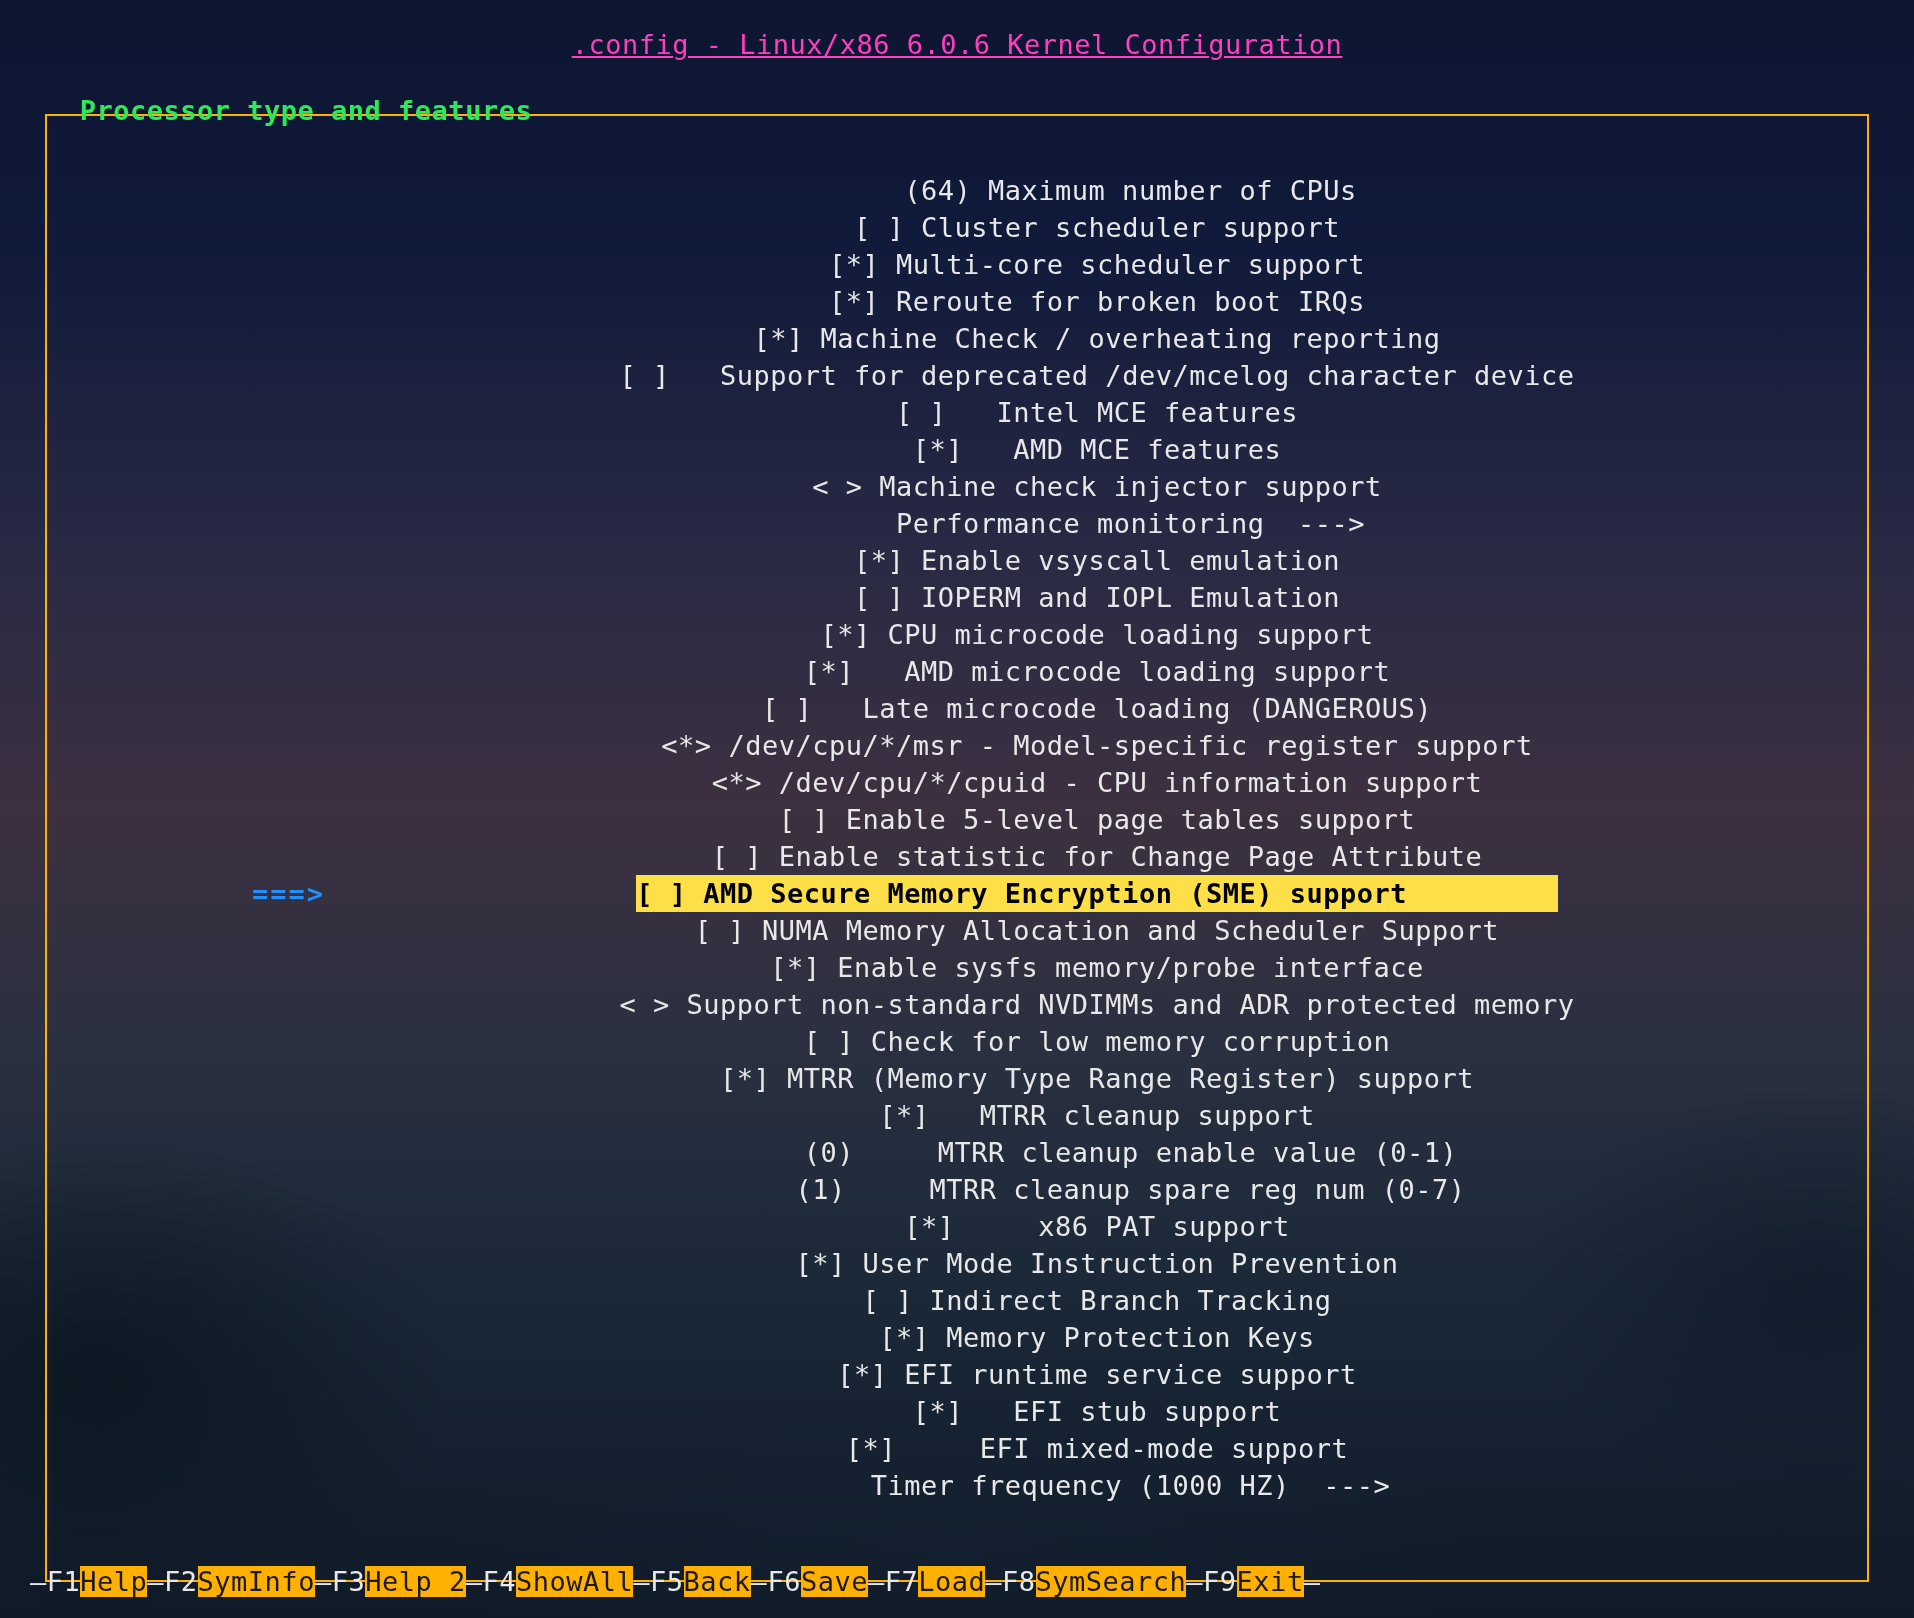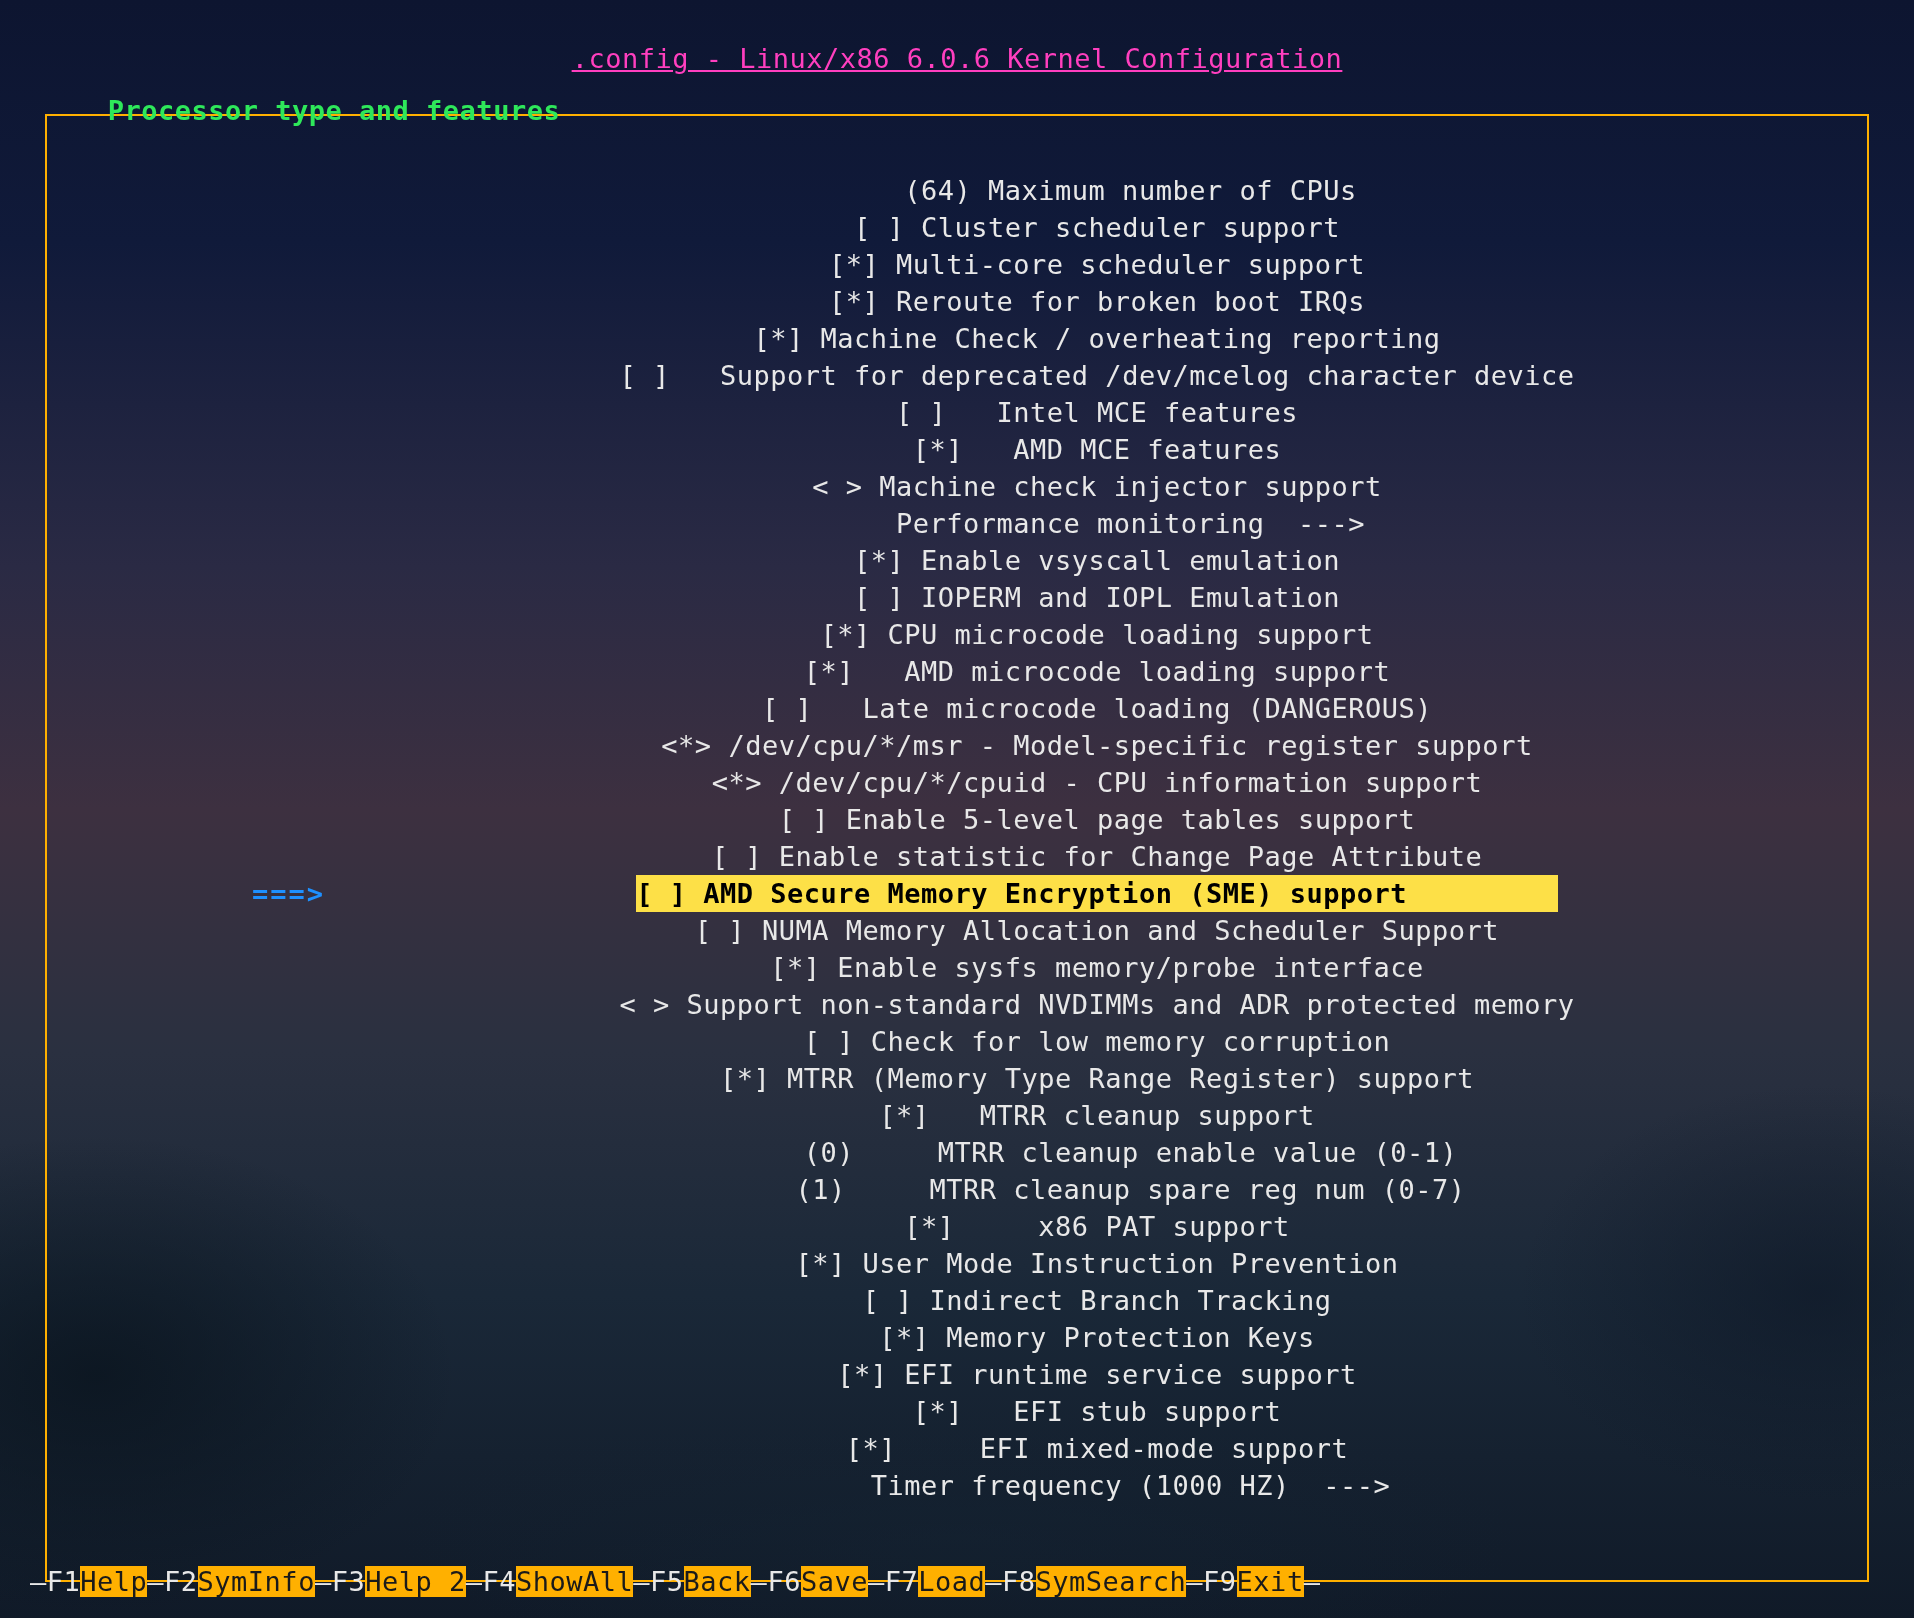--- a/index.html
+++ b/index.html
@@ -18,21 +18,21 @@
   body::before {
     content: "";
     position: absolute;
     inset: 0;
     background:
       radial-gradient(ellipse 600px 400px at 5% 85%, rgba(10,20,30,0.8) 0%, transparent 60%),
       radial-gradient(ellipse 500px 350px at 95% 80%, rgba(15,25,40,0.7) 0%, transparent 60%),
       radial-gradient(ellipse 800px 200px at 50% 95%, rgba(20,35,50,0.5) 0%, transparent 70%);
     pointer-events: none;
   }
-  .screen { position: relative; width: 100%; height: 100%; padding-top: 40px; }
+  .screen { position: relative; width: 100%; height: 100%; padding-top: 26px; }
   .title-line {
     text-align: center;
     color: #ff3fbf;
     text-decoration: underline;
     font-weight: normal;
     margin-bottom: 8px;
     white-space: pre;
   }
   .frame {
     position: absolute;
@@ -45,21 +45,21 @@
   }
   .frame::before {
     content: "";
     position: absolute;
     top: 0; left: 0; right: 0;
     border-top: 2px solid #ffb000;
   }
   .frame-title {
     position: absolute;
     top: -22px;
-    left: 32px;
+    left: 4px;
     background: transparent;
     padding: 0 12px;
     color: #2ee85a;
     font-weight: bold;
     z-index: 2;
     white-space: pre;
   }
   .list {
     position: absolute;
     top: 58px;

